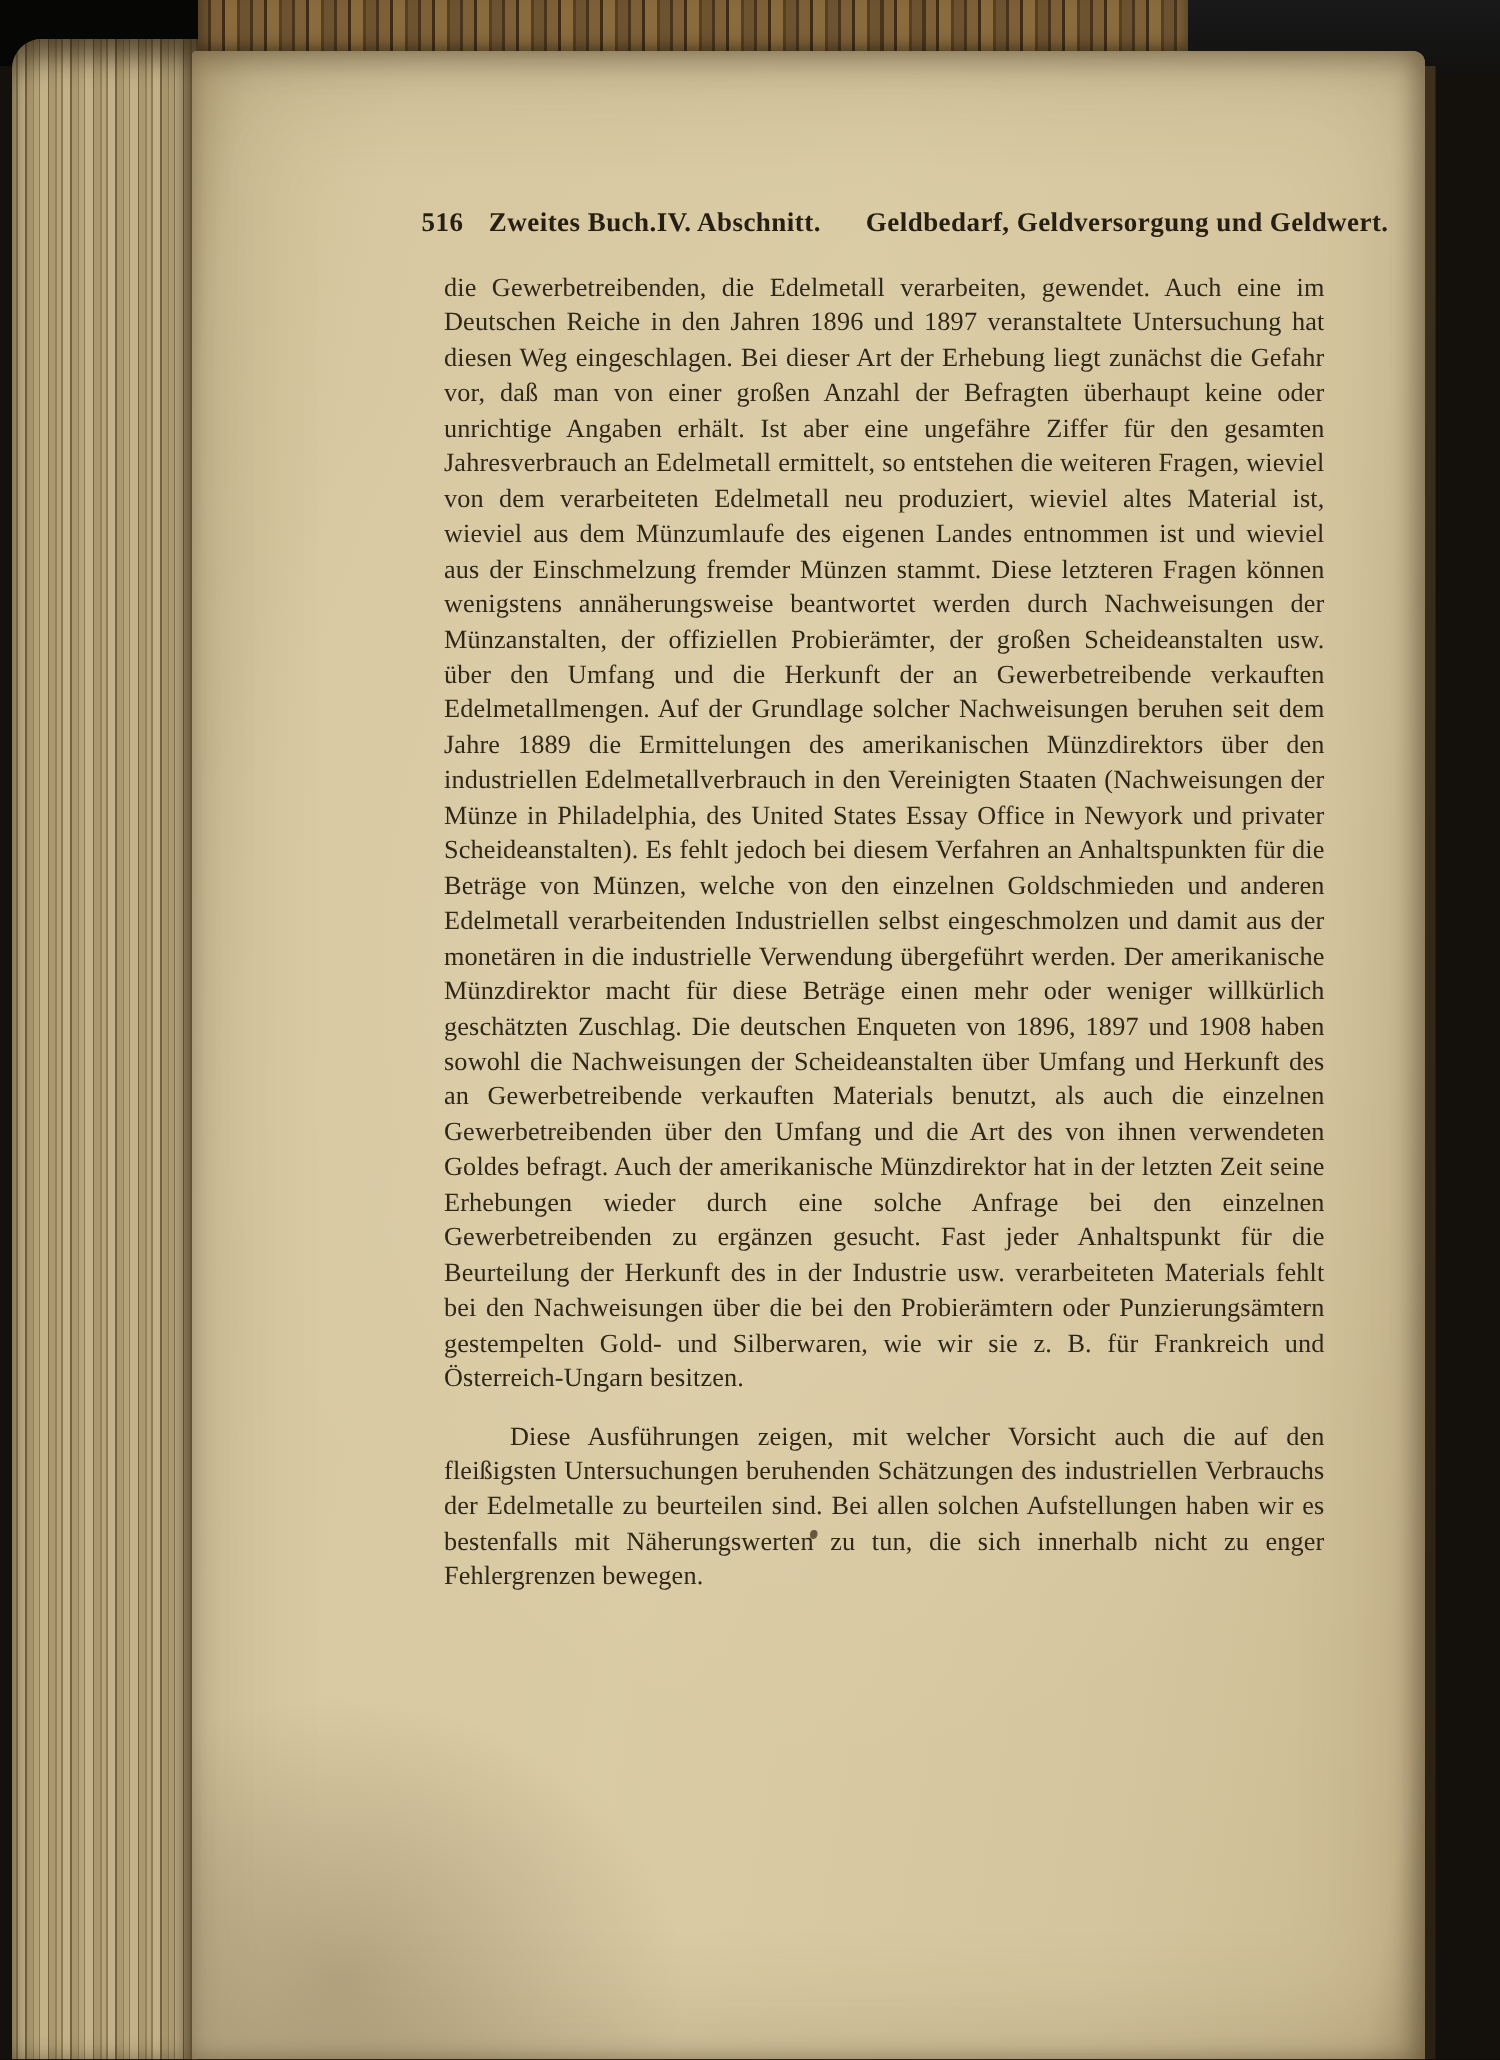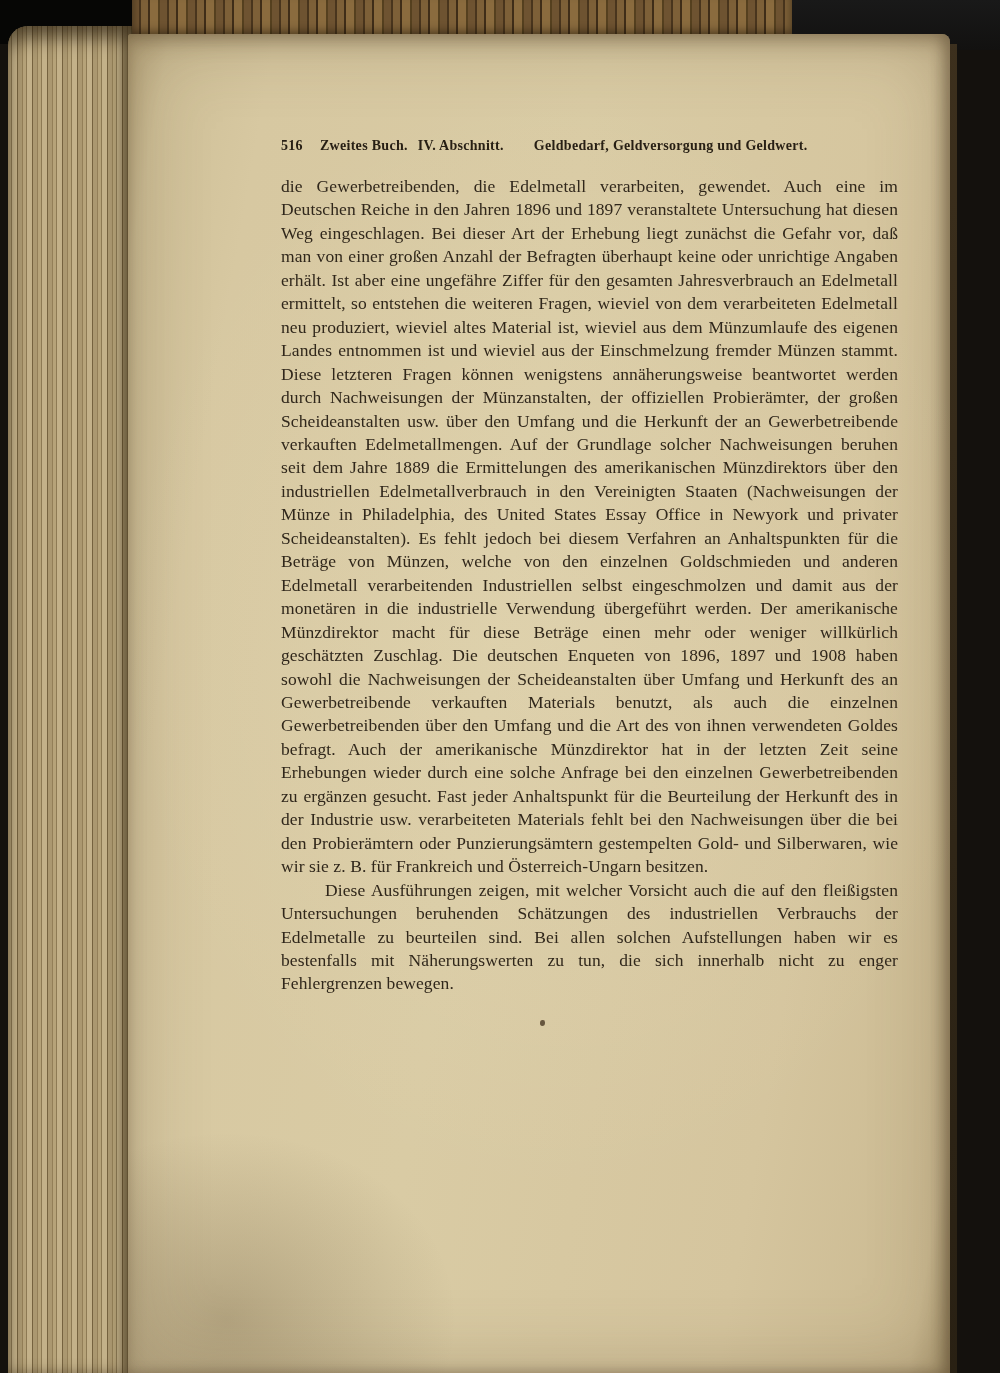--- a/index.html
+++ b/index.html
@@ -58,36 +58,36 @@
     background: linear-gradient(180deg, #5e492a 0%, #4a3a21 50%, #3a2d18 100%);
     opacity: .55;
   }
   
   .text-block {
     position: absolute; left: 153px; top: 104px; width: 617px;
     color: #2e251a;
   }
   .running-head {
     display: flex; align-items: center;
-    font-size: 14px; font-weight: bold; letter-spacing: .3px;
+    font-size: 18px; font-weight: bold; letter-spacing: .3px;
     color: #271f14; white-space: nowrap;
   }
   .page-num { margin-right: 17px; }
-  .seg1 { margin-right: 10px; }
+  .seg1 { margin-right: 0; }
   .seg2 { margin-right: 30px; }
   .body-text {
     margin-top: 21px;
     font-size: 17.5px;
     line-height: 23.45px;
     text-align: justify;
     letter-spacing: .1px;
     hyphens: auto; -webkit-hyphens: auto;
     color: #30271b;
   }
-  .para { margin: 0; }
+  .para { margin: 15px; }
   .p-indent { text-indent: 44px; }
   .speck {
     position: absolute; left: 412px; top: 986px; width: 5px; height: 6px;
     background: #4a3a26; border-radius: 50% 40% 55% 45%;
     opacity: .8;
   }
 </style>
 </head>
 <body>
 

